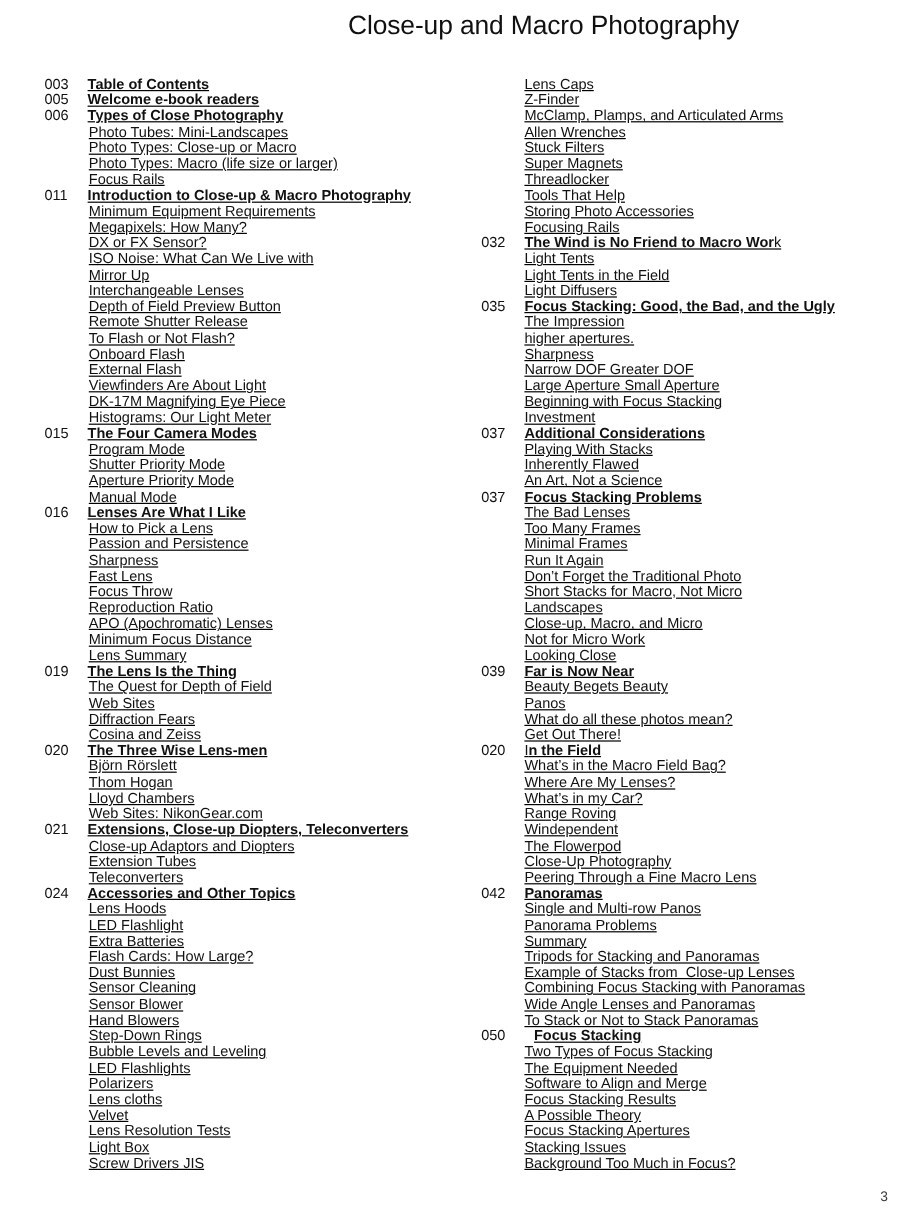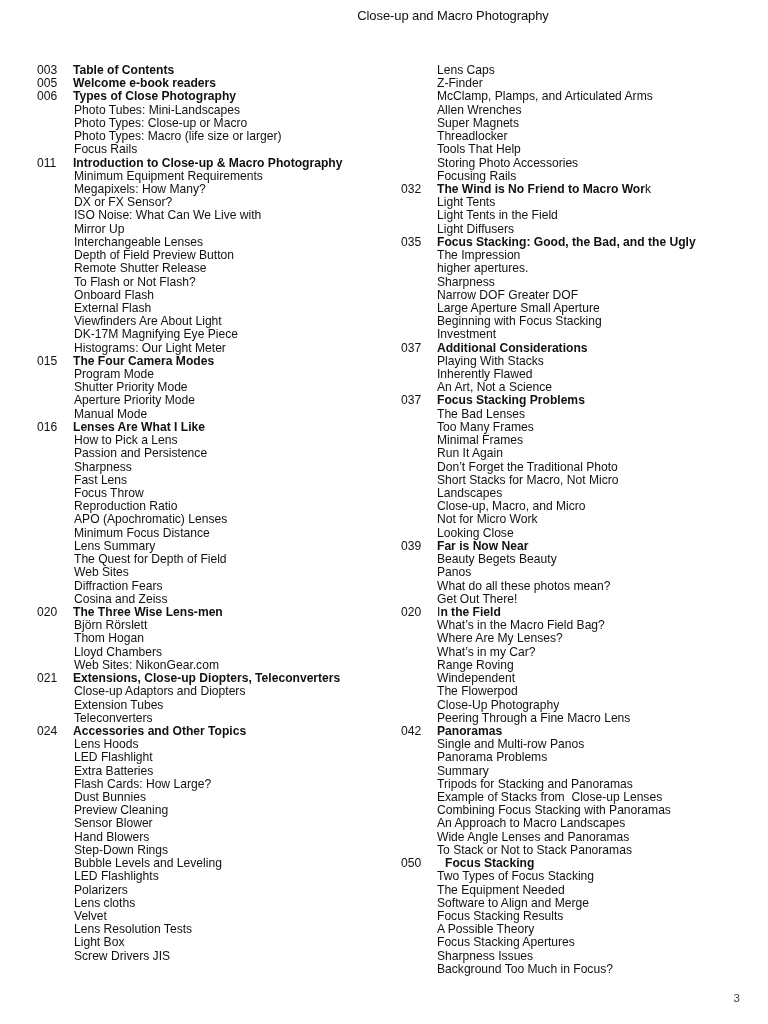--- a/index.html
+++ b/index.html
@@ -17,27 +17,28 @@
     overflow: hidden;
   }
   .doc-title {
     position: absolute;
     top: 8px;
     left: 0;
     width: 768px;
     text-align: center;
     padding-left: 138px;
     box-sizing: border-box;
-    font-size: 13px;
+    font-size: 22px;
     letter-spacing: -0.1px;
     color: #101010;
   }
   .column {
     position: absolute;
     top: 64px;
+    text-decoration: underline;
   }
   .col-left  { left: 30px;  width: 372px; }
   .col-right { left: 392px; width: 360px; }
 
   .entry {
     display: block;
     white-space: pre;
     line-height: 13.22px;
     font-size: 12.1px;
     color: #111111;
@@ -116,58 +117,60 @@
       <div class="entry chapter"><span class="num">016</span><span>Lenses Are What I Like</span></div>
       <div class="entry sub">How to Pick a Lens</div>
       <div class="entry sub">Passion and Persistence</div>
       <div class="entry sub">Sharpness</div>
       <div class="entry sub">Fast Lens</div>
       <div class="entry sub">Focus Throw</div>
       <div class="entry sub">Reproduction Ratio</div>
       <div class="entry sub">APO (Apochromatic) Lenses</div>
       <div class="entry sub">Minimum Focus Distance</div>
       <div class="entry sub">Lens Summary</div>
+      <div class="entry chapter"><span class="num">019</span><span>The Lens Is the Thing</span></div>
       <div class="entry sub">The Quest for Depth of Field</div>
       <div class="entry sub">Web Sites</div>
       <div class="entry sub">Diffraction Fears</div>
       <div class="entry sub">Cosina and Zeiss</div>
       <div class="entry chapter"><span class="num">020</span><span>The Three Wise Lens-men</span></div>
       <div class="entry sub">Björn Rörslett</div>
       <div class="entry sub">Thom Hogan</div>
       <div class="entry sub">Lloyd Chambers</div>
       <div class="entry sub">Web Sites: NikonGear.com</div>
       <div class="entry chapter"><span class="num">021</span><span>Extensions, Close-up Diopters, Teleconverters</span></div>
       <div class="entry sub">Close-up Adaptors and Diopters</div>
       <div class="entry sub">Extension Tubes</div>
       <div class="entry sub">Teleconverters</div>
       <div class="entry chapter"><span class="num">024</span><span>Accessories and Other Topics</span></div>
       <div class="entry sub">Lens Hoods</div>
       <div class="entry sub">LED Flashlight</div>
       <div class="entry sub">Extra Batteries</div>
       <div class="entry sub">Flash Cards: How Large?</div>
       <div class="entry sub">Dust Bunnies</div>
-      <div class="entry sub">Preview Cleaning</div>
+      <div class="entry sub">Sensor Cleaning</div>
       <div class="entry sub">Sensor Blower</div>
       <div class="entry sub">Hand Blowers</div>
       <div class="entry sub">Step-Down Rings</div>
       <div class="entry sub">Bubble Levels and Leveling</div>
       <div class="entry sub">LED Flashlights</div>
       <div class="entry sub">Polarizers</div>
       <div class="entry sub">Lens cloths</div>
       <div class="entry sub">Velvet</div>
       <div class="entry sub">Lens Resolution Tests</div>
       <div class="entry sub">Light Box</div>
       <div class="entry sub">Screw Drivers JIS</div>
     </div>
 
   <div class="column col-right">
       <div class="entry sub">Lens Caps</div>
       <div class="entry sub">Z-Finder</div>
       <div class="entry sub">McClamp, Plamps, and Articulated Arms</div>
       <div class="entry sub">Allen Wrenches</div>
+      <div class="entry sub">Stuck Filters</div>
       <div class="entry sub">Super Magnets</div>
       <div class="entry sub">Threadlocker</div>
       <div class="entry sub">Tools That Help</div>
       <div class="entry sub">Storing Photo Accessories</div>
       <div class="entry sub">Focusing Rails</div>
       <div class="entry chapter"><span class="num">032</span><span>The Wind is No Friend to Macro Wor</span><span class="thin">k</span></div>
       <div class="entry sub">Light Tents</div>
       <div class="entry sub">Light Tents in the Field</div>
       <div class="entry sub">Light Diffusers</div>
       <div class="entry chapter"><span class="num">035</span><span>Focus Stacking: Good, the Bad, and the Ugly</span></div>
@@ -207,29 +210,28 @@
       <div class="entry sub">The Flowerpod</div>
       <div class="entry sub">Close-Up Photography</div>
       <div class="entry sub">Peering Through a Fine Macro Lens</div>
       <div class="entry chapter"><span class="num">042</span><span>Panoramas</span></div>
       <div class="entry sub">Single and Multi-row Panos</div>
       <div class="entry sub">Panorama Problems</div>
       <div class="entry sub">Summary</div>
       <div class="entry sub">Tripods for Stacking and Panoramas</div>
       <div class="entry sub">Example of Stacks from  Close-up Lenses</div>
       <div class="entry sub">Combining Focus Stacking with Panoramas</div>
-      <div class="entry sub">An Approach to Macro Landscapes</div>
       <div class="entry sub">Wide Angle Lenses and Panoramas</div>
       <div class="entry sub">To Stack or Not to Stack Panoramas</div>
       <div class="entry chapter wide"><span class="num">050</span><span>Focus Stacking</span></div>
       <div class="entry sub">Two Types of Focus Stacking</div>
       <div class="entry sub">The Equipment Needed</div>
       <div class="entry sub">Software to Align and Merge</div>
       <div class="entry sub">Focus Stacking Results</div>
       <div class="entry sub">A Possible Theory</div>
       <div class="entry sub">Focus Stacking Apertures</div>
-      <div class="entry sub">Sharpness Issues</div>
+      <div class="entry sub">Stacking Issues</div>
       <div class="entry sub">Background Too Much in Focus?</div>
     </div>
 
   <div class="page-number">3</div>
 
 </div>
 
 </body></html>

